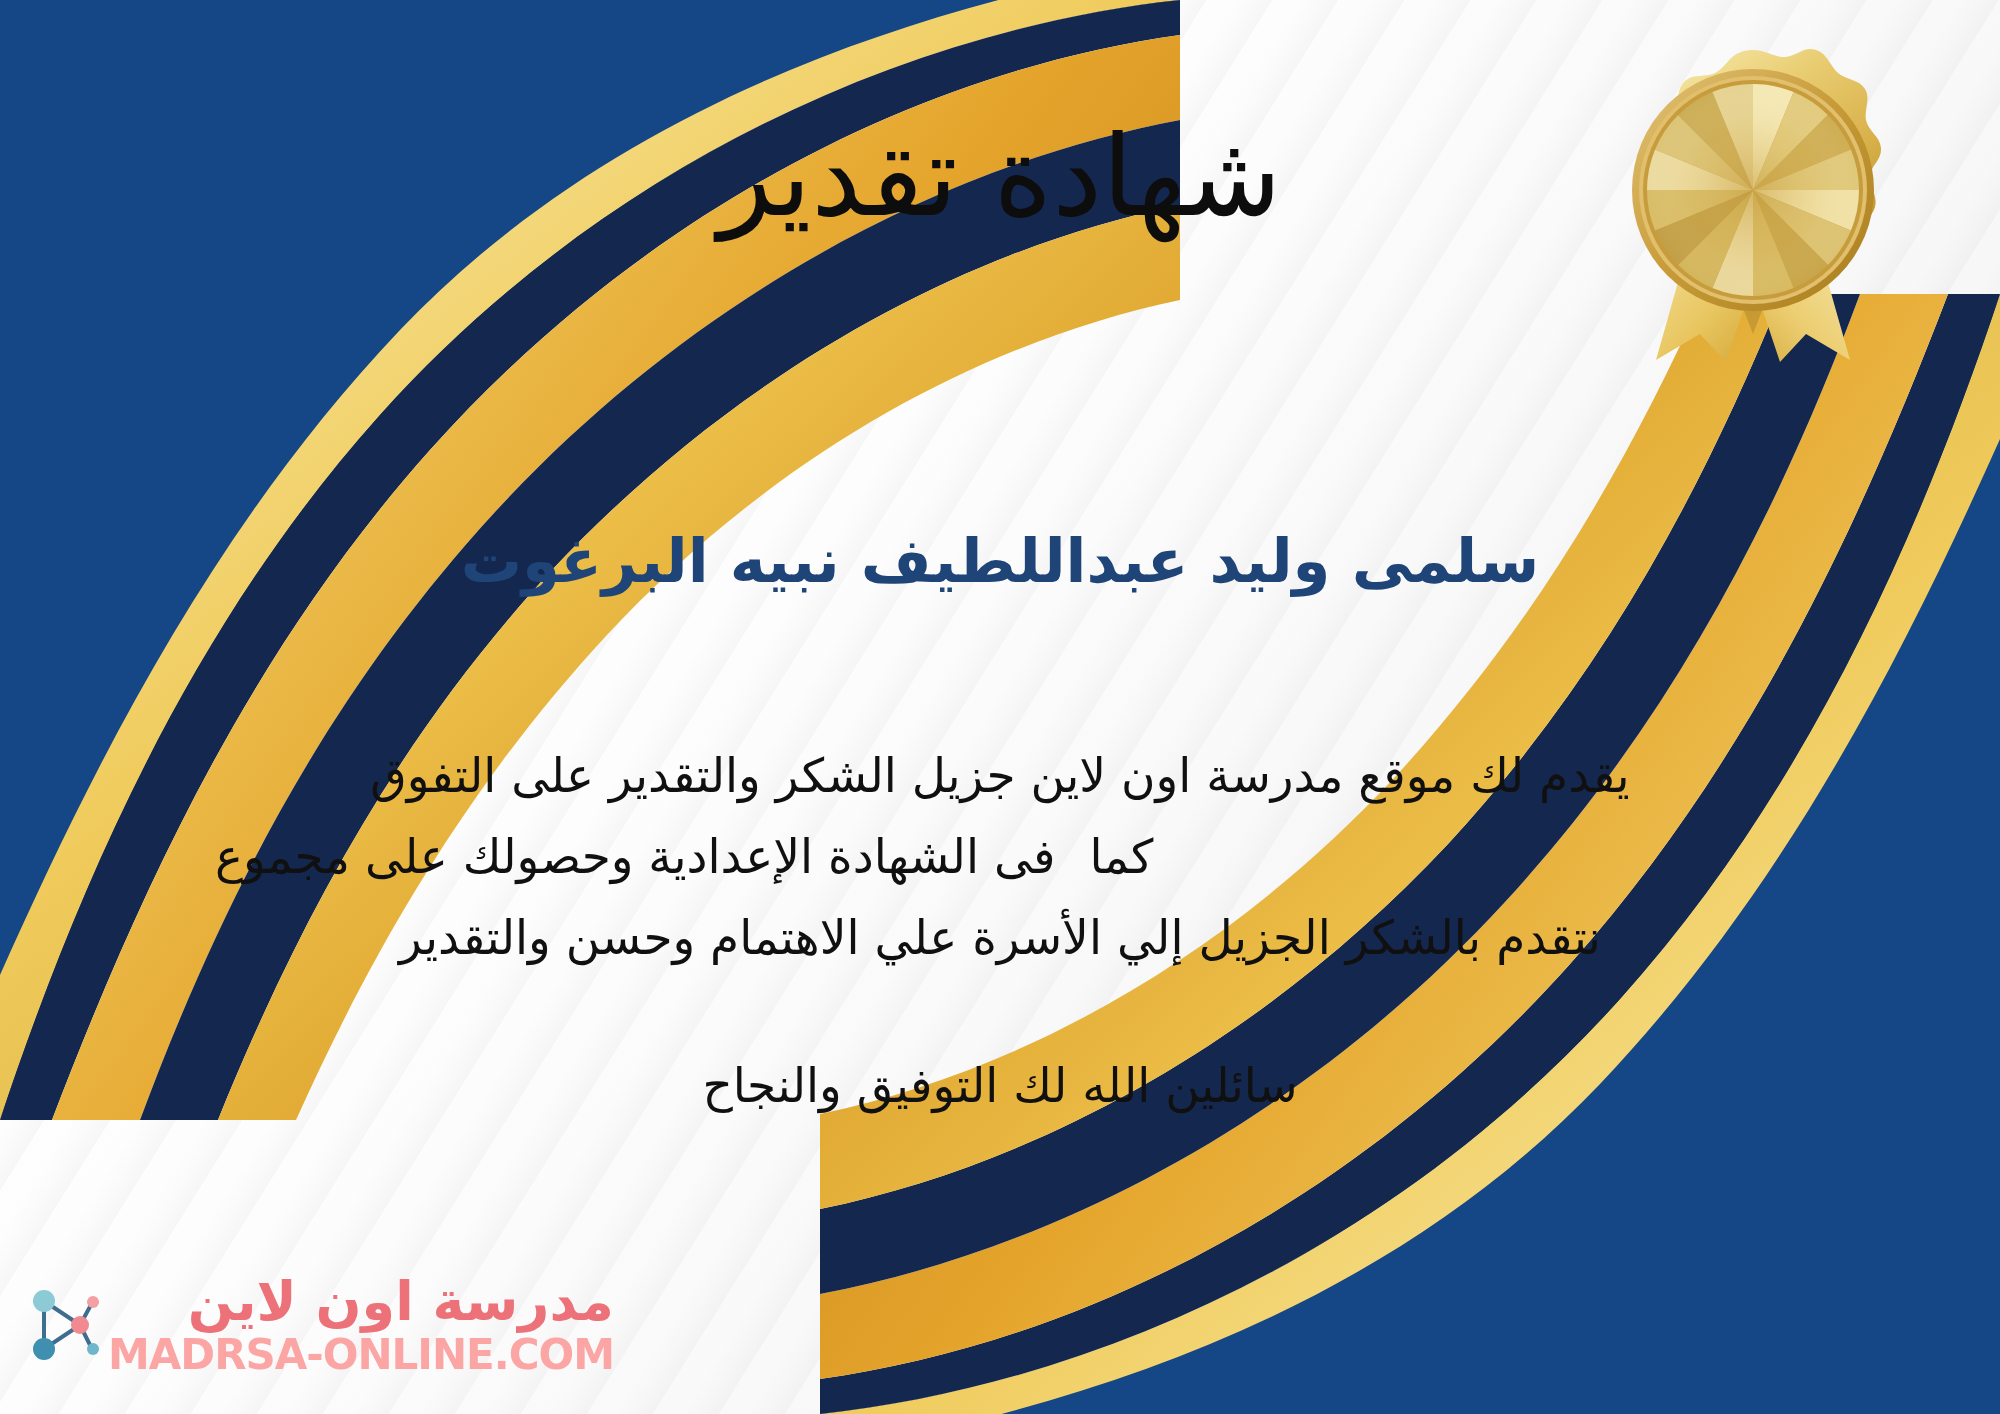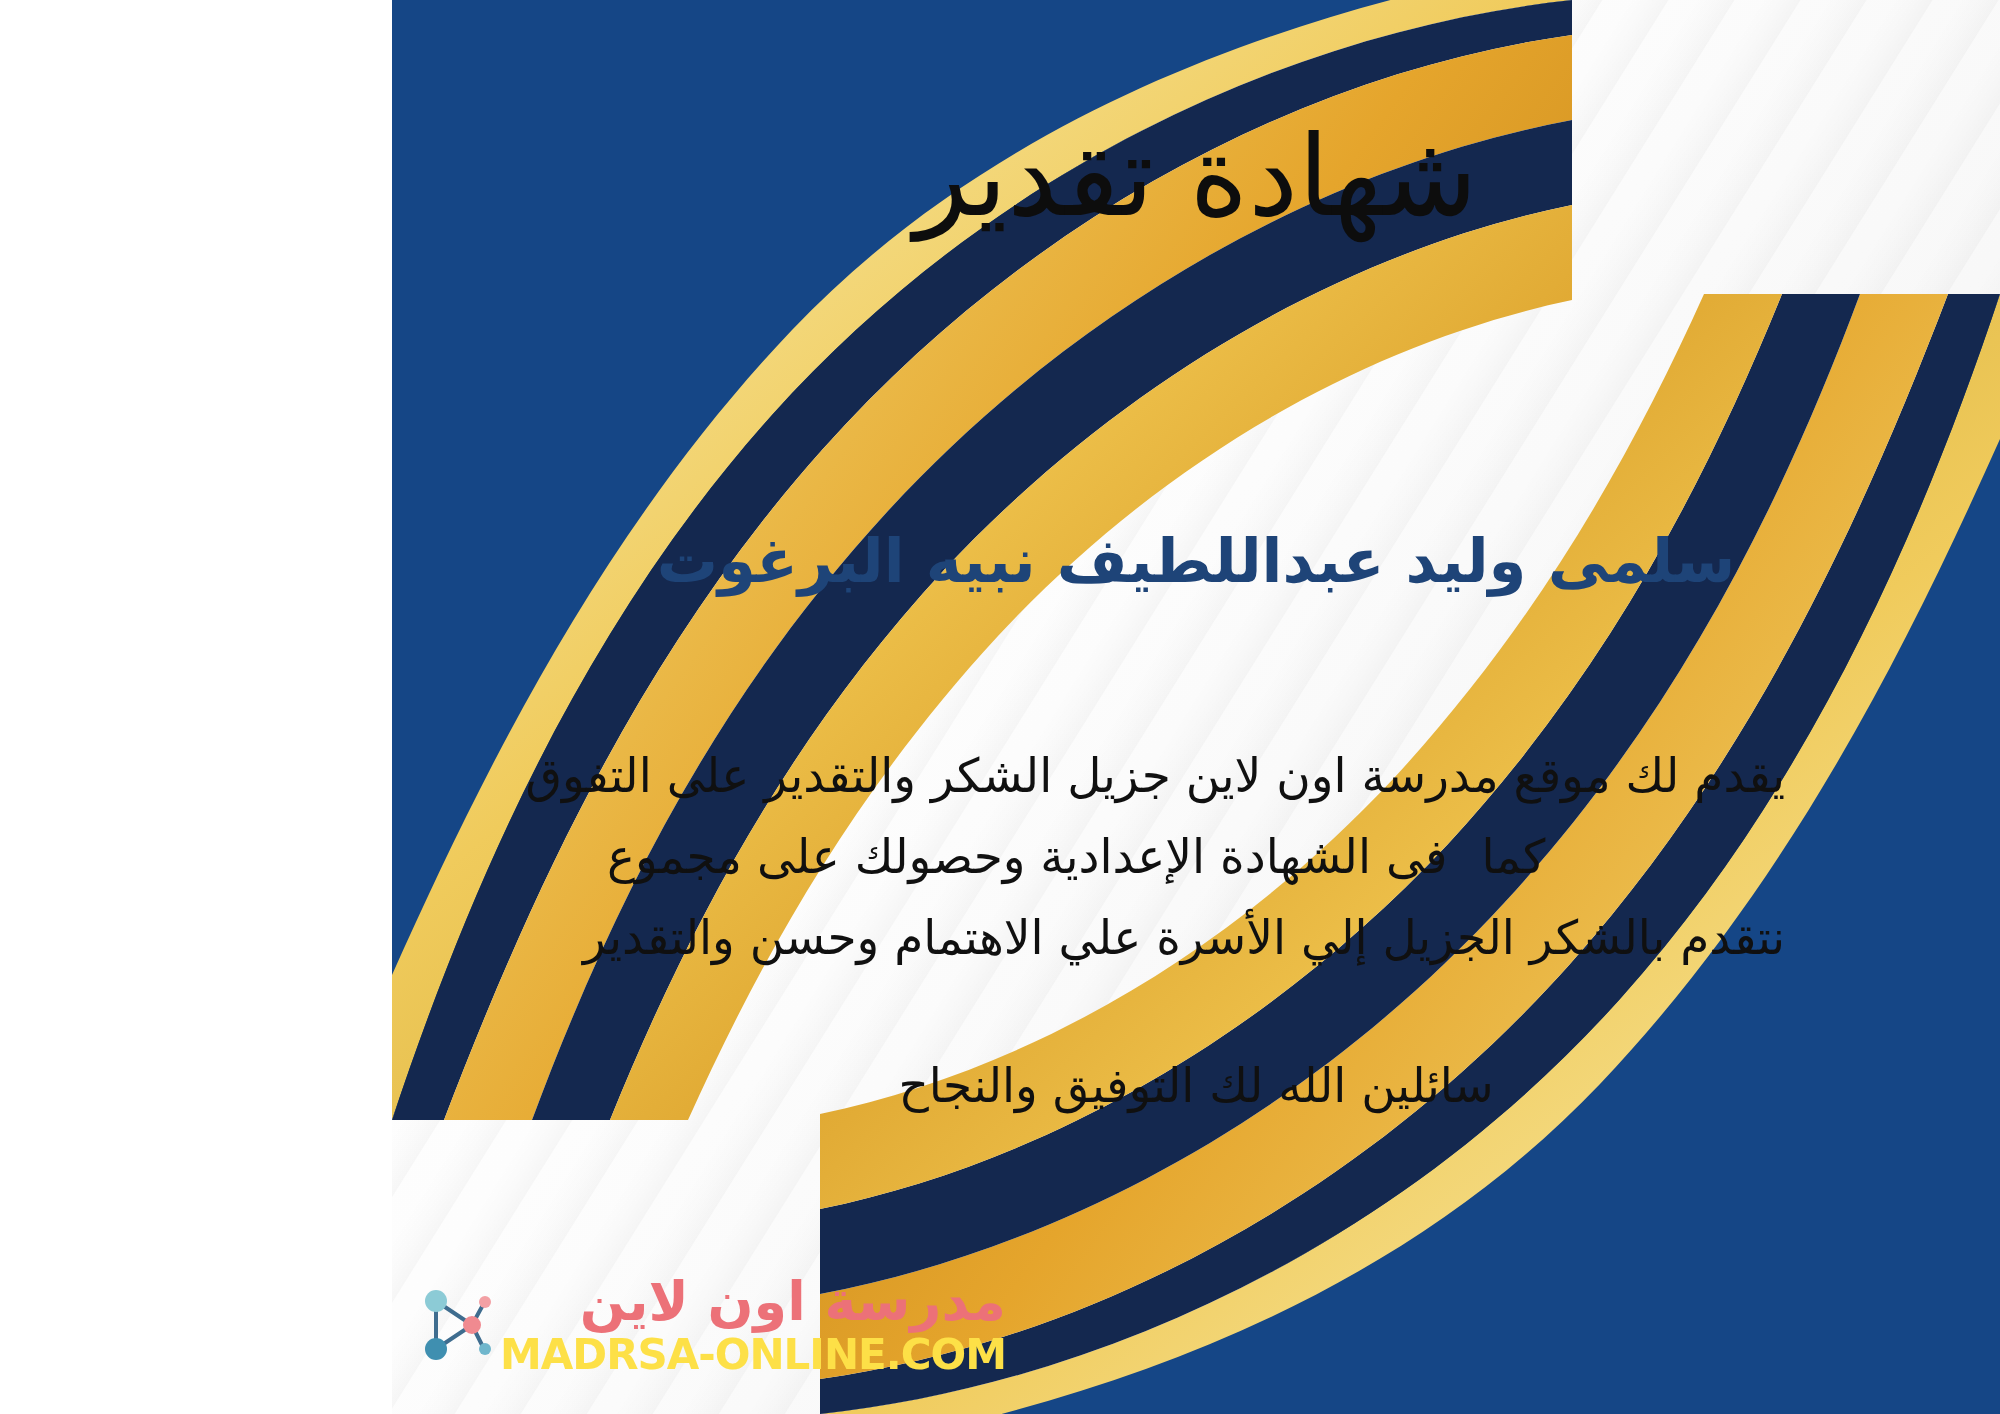--- a/index.html
+++ b/index.html
@@ -9,21 +9,21 @@
     width:2000px;
     height:1414px;
     overflow:hidden;
     background:#ffffff;
     font-family:"DejaVu Sans", sans-serif;
   }
 
   
   .certificate {
     position:relative;
-    width:1608px;
+    width:2000px;
     height:1414px;
     background:#154686;
     overflow:hidden;
   }
 
   
   .paper {
     position:absolute;
     inset:0;
     background:
@@ -158,21 +158,21 @@
     font-size:54px;
     font-weight:bold;
     color:#ec7178;
     line-height:1.1;
     direction:rtl;
     font-family:"DejaVu Sans", sans-serif;
   }
   .brand-en {
     font-size:42px;
     font-weight:bold;
-    color:#fde047;
+    color:#fca5a5;
     letter-spacing:-1px;
     line-height:1.1;
     direction:ltr;
     font-family:"DejaVu Sans", sans-serif;
   }
   .brand-mark {
     width:78px;
     height:92px;
     flex:0 0 auto;
   }

